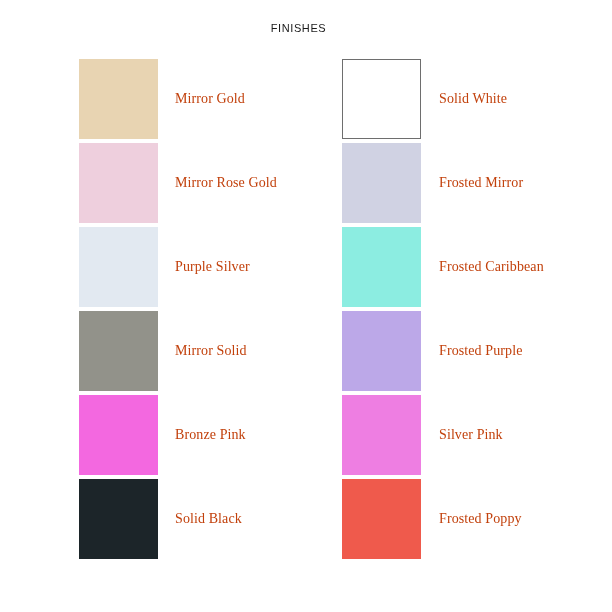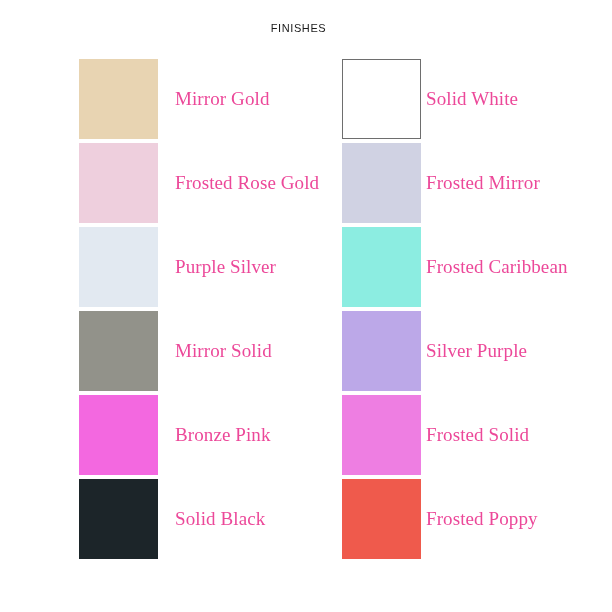--- a/index.html
+++ b/index.html
@@ -58,45 +58,45 @@
   }
   .swatch-chip.bordered {
     border: 1px solid #6e6e6e;
   }
   .swatch-label {
     position: absolute;
     top: 0;
     height: 80px;
     display: flex;
     align-items: center;
-    font-size: 19px;
-    color: #ec4899;
+    font-size: 14px;
+    color: #c2410c;
     white-space: nowrap;
     letter-spacing: 0.1px;
   }
   #column-left .swatch-label { left: 96px; }
-  #column-right .swatch-label { left: 84px; }
+  #column-right .swatch-label { left: 97px; }
 </style>
 </head>
 <body style="background: rgb(255, 255, 255);">
 
 <div id="page">
 
   <div id="chart-title">
     <span>FINISHES</span>
   </div>
 
   <div class="column" id="column-left">
       <div class="swatch-row">
         <div class="swatch-chip" style="background: rgb(232, 212, 178);"></div>
         <div class="swatch-label">Mirror Gold</div>
       </div>
       <div class="swatch-row">
         <div class="swatch-chip" style="background: rgb(238, 207, 221);"></div>
-        <div class="swatch-label">Frosted Rose Gold</div>
+        <div class="swatch-label">Mirror Rose Gold</div>
       </div>
       <div class="swatch-row">
         <div class="swatch-chip" style="background: rgb(226, 233, 241);"></div>
         <div class="swatch-label">Purple Silver</div>
       </div>
       <div class="swatch-row">
         <div class="swatch-chip" style="background: rgb(146, 146, 138);"></div>
         <div class="swatch-label">Mirror Solid</div>
       </div>
       <div class="swatch-row">
@@ -116,25 +116,25 @@
       <div class="swatch-row">
         <div class="swatch-chip" style="background: rgb(208, 210, 227);"></div>
         <div class="swatch-label">Frosted Mirror</div>
       </div>
       <div class="swatch-row">
         <div class="swatch-chip" style="background: rgb(140, 237, 225);"></div>
         <div class="swatch-label">Frosted Caribbean</div>
       </div>
       <div class="swatch-row">
         <div class="swatch-chip" style="background: rgb(188, 168, 232);"></div>
-        <div class="swatch-label">Silver Purple</div>
+        <div class="swatch-label">Frosted Purple</div>
       </div>
       <div class="swatch-row">
         <div class="swatch-chip" style="background: rgb(238, 126, 226);"></div>
-        <div class="swatch-label">Frosted Solid</div>
+        <div class="swatch-label">Silver Pink</div>
       </div>
       <div class="swatch-row">
         <div class="swatch-chip" style="background: rgb(239, 90, 76);"></div>
         <div class="swatch-label">Frosted Poppy</div>
       </div>
     </div>
 
 </div>
 
 </body></html>

